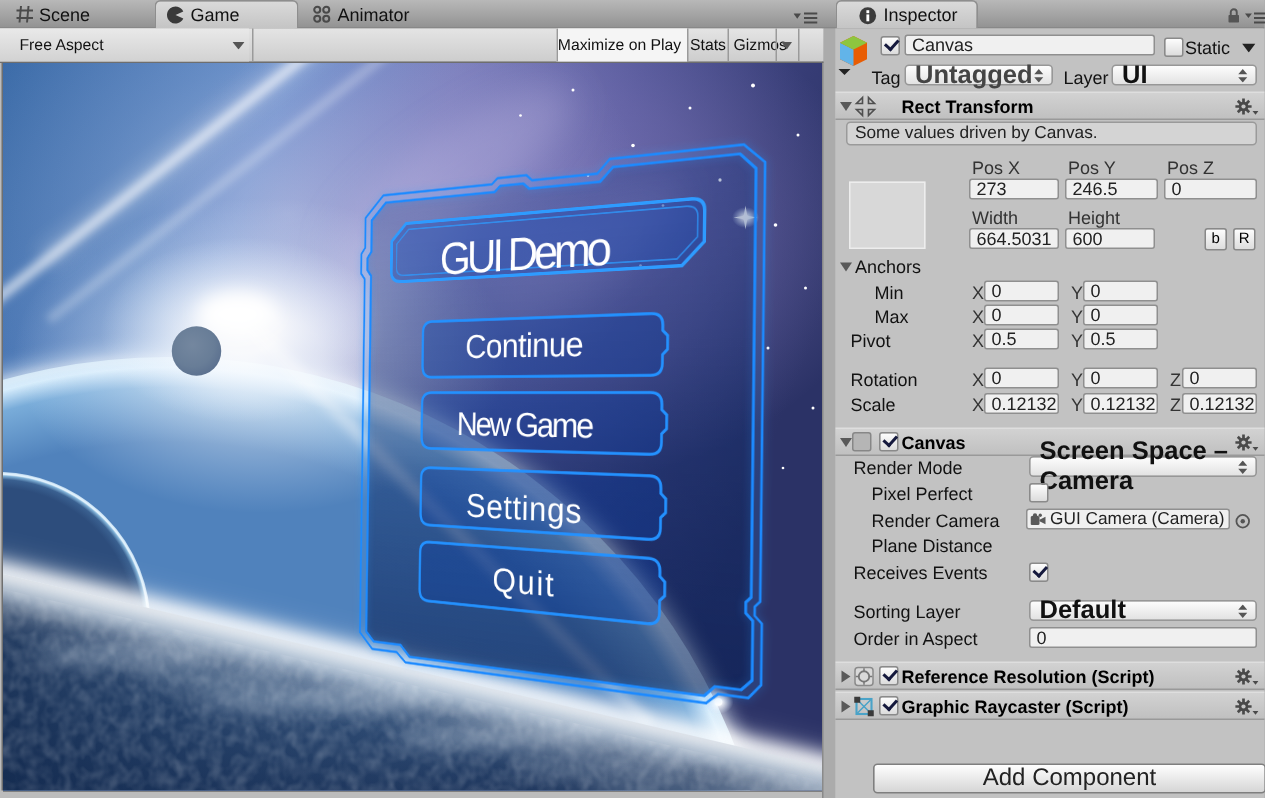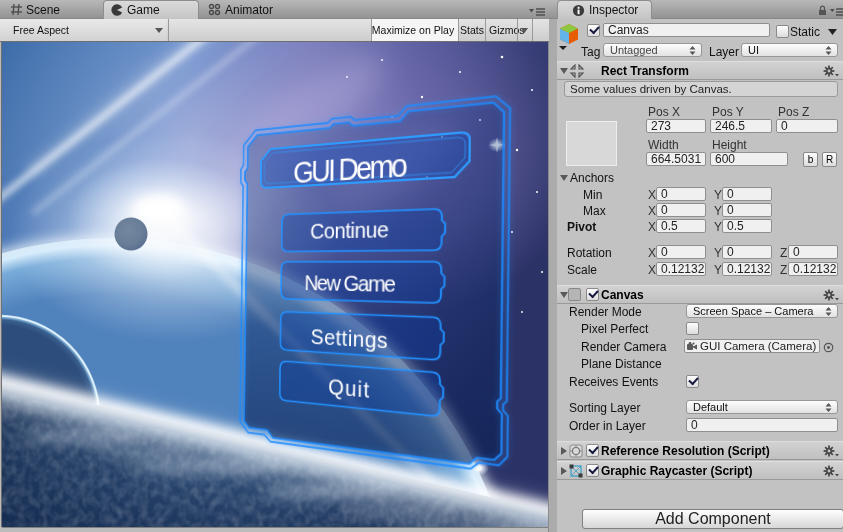--- a/index.html
+++ b/index.html
@@ -10,21 +10,21 @@
 .tab.active{background:linear-gradient(#dadada,#c4c4c4);border-radius:4px 4px 0 0;border:1px solid #8e8e8e;border-bottom:none;box-sizing:border-box;}
 
 #toolbar{position:absolute;left:0;top:19px;width:549px;height:23px;background:linear-gradient(#e4e4e4,#cdcdcd);border-bottom:1px solid #6e6e6e;box-sizing:border-box;}
 #toolbar .sep{position:absolute;top:0;width:1px;height:22px;background:#9a9a9a;}
 .tbtxt{position:absolute;top:0;height:22px;display:flex;align-items:center;font-size:10.5px;color:#111;}
 
 #insp{position:absolute;left:557px;top:19px;width:286px;height:513px;background:#c2c2c2;}
 #split{position:absolute;left:548px;top:19px;width:9px;height:513px;background:#ababab;border-left:1px solid #8a8a8a;box-sizing:border-box;}
 .lbl{position:absolute;font-size:12px;color:#121212;white-space:nowrap;}
 .field{position:absolute;background:#f0f0f0;border:1px solid #8f8f8f;border-radius:2px;font-size:12px;color:#222;box-sizing:border-box;padding:0 0 0 4px;display:flex;align-items:center;overflow:hidden;}
-.drop{position:absolute;background:linear-gradient(#fdfdfd,#e2e2e2);border:1px solid #979797;border-radius:3px;font-size:11px;color:#111;box-sizing:border-box;padding:0 0 0 6px;display:flex;align-items:center;}
+.drop{position:absolute;background:linear-gradient(#fdfdfd,#e2e2e2);border:1px solid #979797;border-radius:3px;font-size:17px;color:#111;box-sizing:border-box;padding:0 0 0 6px;display:flex;align-items:center;font-weight:bold;}
 .updn{position:absolute;right:5px;top:50%;margin-top:-4px;width:7px;height:9px;}
 .hdr{position:absolute;left:0;width:286px;height:19px;background:linear-gradient(#d2d2d2,#c0c0c0);border-top:1px solid #dedede;border-bottom:1px solid #999;box-sizing:border-box;}
 .hdr .t{position:absolute;left:44px;top:2px;font-size:12px;font-weight:bold;color:#000;}
 .cb{position:absolute;width:13px;height:13px;background:linear-gradient(#fdfdfd,#dcdcdc);border:1px solid #8a8a8a;border-radius:2px;box-sizing:border-box;}
 .chk:after{content:"";position:absolute;left:2px;top:1px;width:7px;height:4px;border-left:2.5px solid #15193d;border-bottom:2.5px solid #15193d;transform:rotate(-48deg);}
 .foldR{width:0;height:0;border-left:6px solid #595959;border-top:4px solid transparent;border-bottom:4px solid transparent;}
 .foldD{width:0;height:0;border-top:6px solid #595959;border-left:4px solid transparent;border-right:4px solid transparent;}
 
 #game{position:absolute;left:2px;top:42px;width:546px;height:485px;overflow:hidden;background:#44609f;box-shadow:-1px 0 0 #6f6f6f,0 1px 0 #808080;}
 </style></head>
@@ -344,36 +344,36 @@
     <div class="abs" style="left:9px;top:102px;width:49px;height:43px;background:#d8d8d8;border:1px solid #ededed;"></div>
     <div class="lbl" style="left:91px;top:86px;color:#333;">Pos X</div>
     <div class="lbl" style="left:155px;top:86px;color:#333;">Pos Y</div>
     <div class="lbl" style="left:221px;top:86px;color:#333;">Pos Z</div>
     <div class="field" style="left:89px;top:100px;width:60px;height:14px;">273</div>
     <div class="field" style="left:153px;top:100px;width:62px;height:14px;">246.5</div>
     <div class="field" style="left:219px;top:100px;width:62px;height:14px;">0</div>
     <div class="lbl" style="left:91px;top:119px;color:#333;">Width</div>
     <div class="lbl" style="left:155px;top:119px;color:#333;">Height</div>
     <div class="field" style="left:89px;top:133px;width:60px;height:14px;">664.5031</div>
-    <div class="field" style="left:153px;top:133px;width:78px;height:14px;">600</div>
+    <div class="field" style="left:153px;top:133px;width:60px;height:14px;">600</div>
     <div class="abs" style="left:246px;top:133px;width:15px;height:15px;background:linear-gradient(#fdfdfd,#ddd);border:1px solid #888;border-radius:2px;font-size:10px;display:flex;align-items:center;justify-content:center;box-sizing:border-box;">b</div>
     <div class="abs" style="left:265px;top:133px;width:15px;height:15px;background:linear-gradient(#fdfdfd,#ddd);border:1px solid #888;border-radius:2px;font-size:10px;display:flex;align-items:center;justify-content:center;box-sizing:border-box;">R</div>
     <div class="foldD abs" style="left:3px;top:156px;"></div>
     <div class="lbl" style="left:13px;top:152px;">Anchors</div>
     <div class="lbl" style="left:26px;top:169px;">Min</div>
     <div class="lbl" style="left:91px;top:169px;color:#333;">X</div>
     <div class="field" style="left:99px;top:168px;width:50px;height:14px;">0</div>
     <div class="lbl" style="left:157px;top:169px;color:#333;">Y</div>
     <div class="field" style="left:165px;top:168px;width:50px;height:14px;">0</div>
     <div class="lbl" style="left:26px;top:185px;">Max</div>
     <div class="lbl" style="left:91px;top:185px;color:#333;">X</div>
     <div class="field" style="left:99px;top:184px;width:50px;height:14px;">0</div>
     <div class="lbl" style="left:157px;top:185px;color:#333;">Y</div>
     <div class="field" style="left:165px;top:184px;width:50px;height:14px;">0</div>
-    <div class="lbl" style="left:10px;top:201px;font-weight:bold;">Pivot</div>
+    <div class="lbl" style="left:10px;top:201px;">Pivot</div>
     <div class="lbl" style="left:91px;top:201px;color:#333;">X</div>
     <div class="field" style="left:99px;top:200px;width:50px;height:14px;">0.5</div>
     <div class="lbl" style="left:157px;top:201px;color:#333;">Y</div>
     <div class="field" style="left:165px;top:200px;width:50px;height:14px;">0.5</div>
     <div class="lbl" style="left:10px;top:227px;">Rotation</div>
     <div class="lbl" style="left:91px;top:227px;color:#333;">X</div>
     <div class="field" style="left:99px;top:226px;width:50px;height:14px;">0</div>
     <div class="lbl" style="left:157px;top:227px;color:#333;">Y</div>
     <div class="field" style="left:165px;top:226px;width:50px;height:14px;">0</div>
     <div class="lbl" style="left:223px;top:227px;color:#333;">Z</div>
@@ -425,21 +425,21 @@
         <circle cx="6" cy="6" r="4.6" fill="none" stroke="#555" stroke-width="1.3"></circle>
         <circle cx="6" cy="6" r="1.6" fill="#555"></circle>
       </svg>
     <div class="lbl" style="left:24px;top:338px;">Plane Distance</div>
     <div class="lbl" style="left:12px;top:356px;">Receives Events</div>
     <div class="cb chk" style="left:129px;top:356px;"></div>
     <div class="lbl" style="left:12px;top:382px;">Sorting Layer</div>
     <div class="drop" style="left:129px;top:381px;width:152px;height:14px;">Default<svg class="updn" width="7" height="9" viewBox="0 0 7 9">
           <path d="M0.5 3.5 L3.5 0 L6.5 3.5 Z M0.5 5.5 L3.5 9 L6.5 5.5 Z" fill="#555"></path>
         </svg></div>
-    <div class="lbl" style="left:12px;top:400px;">Order in Layer</div>
+    <div class="lbl" style="left:12px;top:400px;">Order in Aspect</div>
     <div class="field" style="left:129px;top:399px;width:152px;height:14px;">0</div>
 
     <div class="hdr" style="top:442px;">
       <div class="foldR abs" style="left:4px;top:5px;"></div>
       <svg class="abs" style="left:12px;top:2px" width="14" height="14" viewBox="0 0 14 14">
           <rect x="2" y="2" width="10" height="10" fill="none" stroke="#4aa3c8" stroke-width="1.4"></rect>
           <path d="M2 2 L12 12 M12 2 L2 12" stroke="#4aa3c8" stroke-width="1"></path>
           <rect x="0.5" y="0.5" width="4" height="4" fill="#3a3a3a"></rect>
           <rect x="9.5" y="9.5" width="4" height="4" fill="#3a3a3a"></rect>
         </svg>

